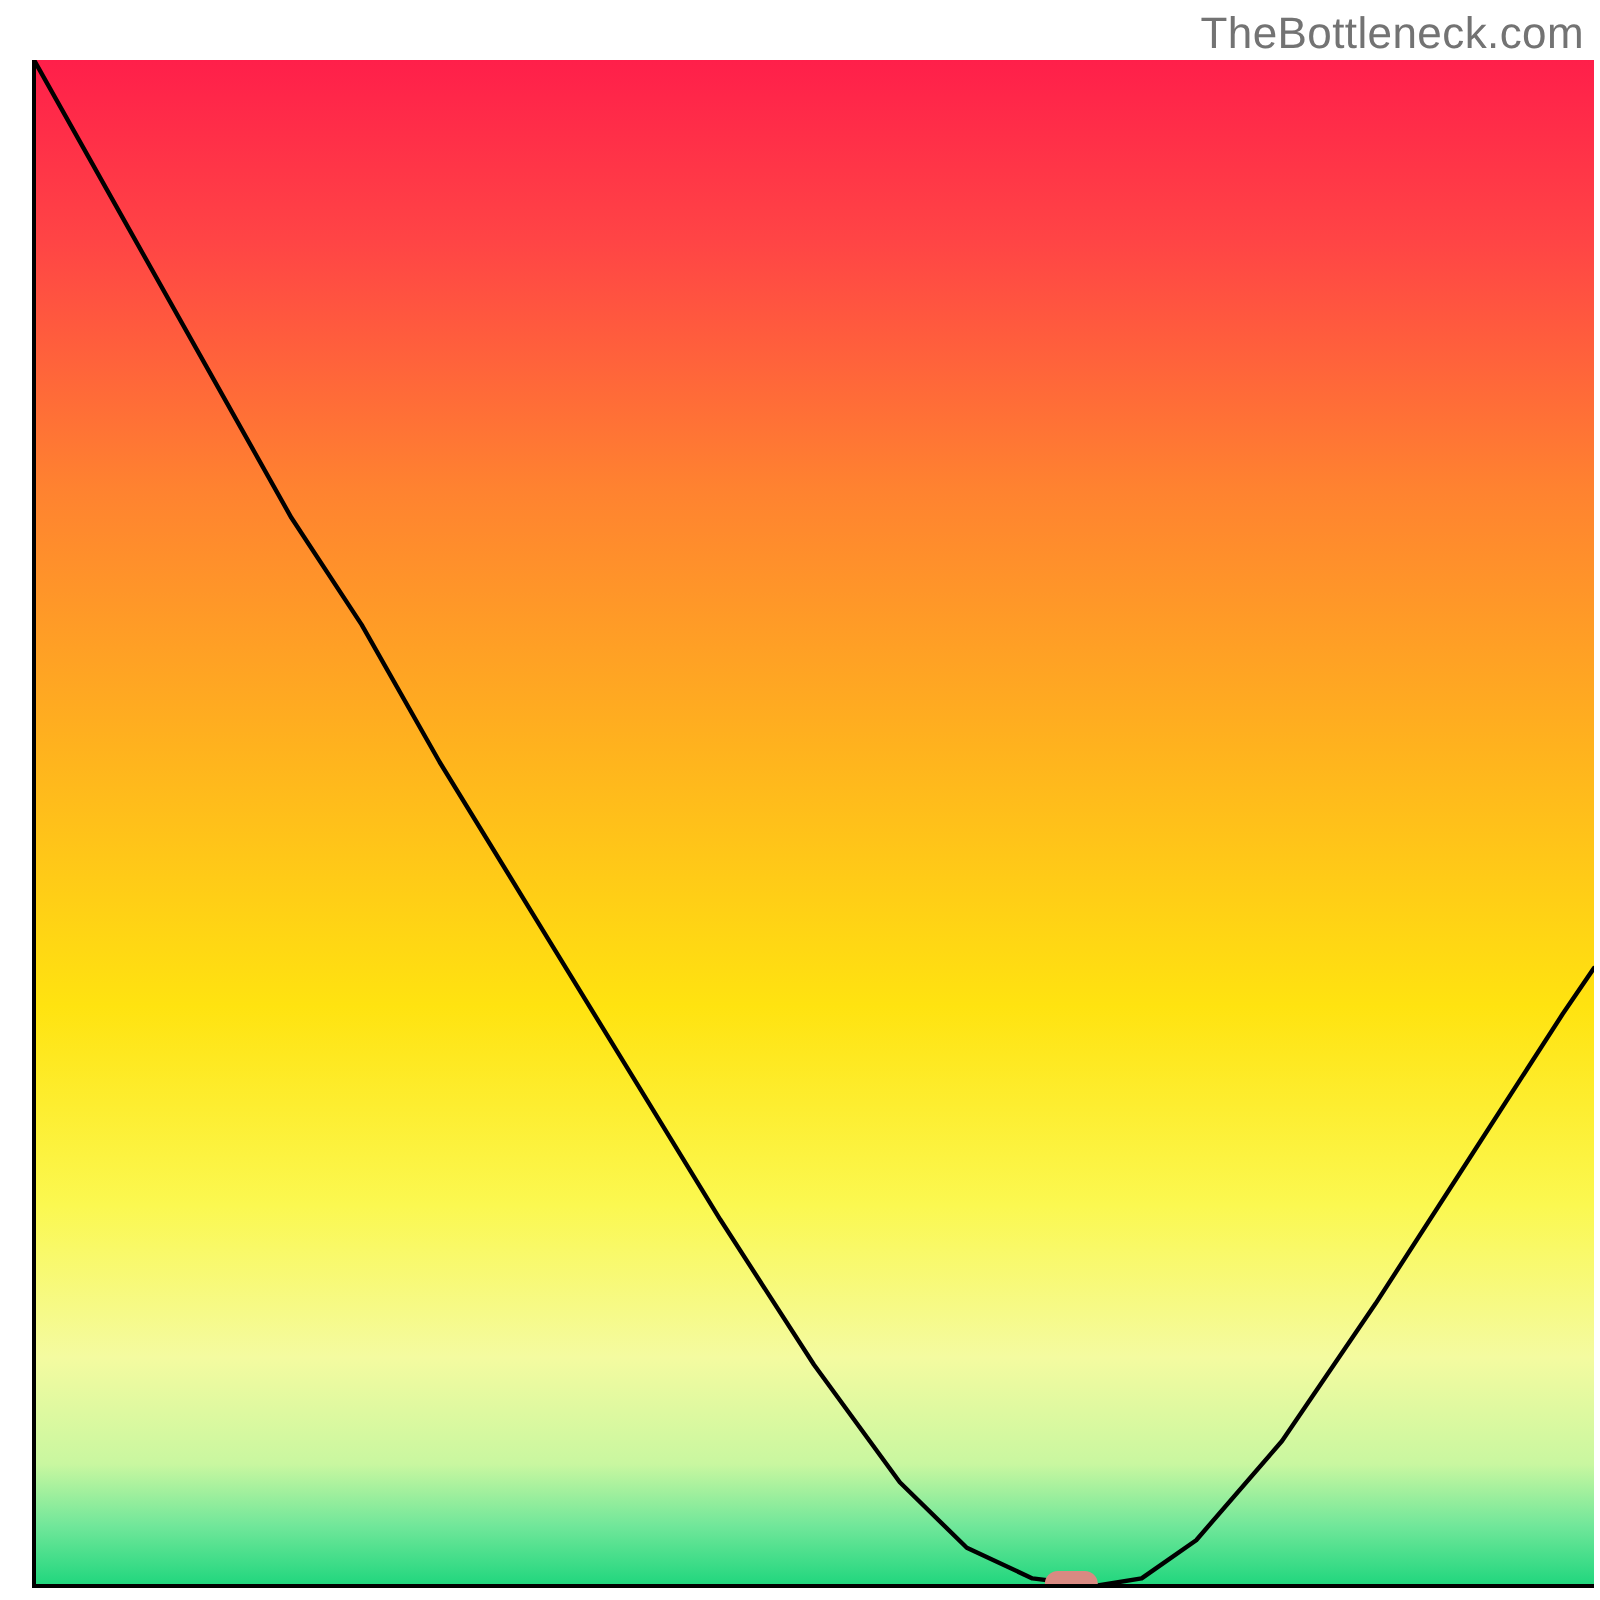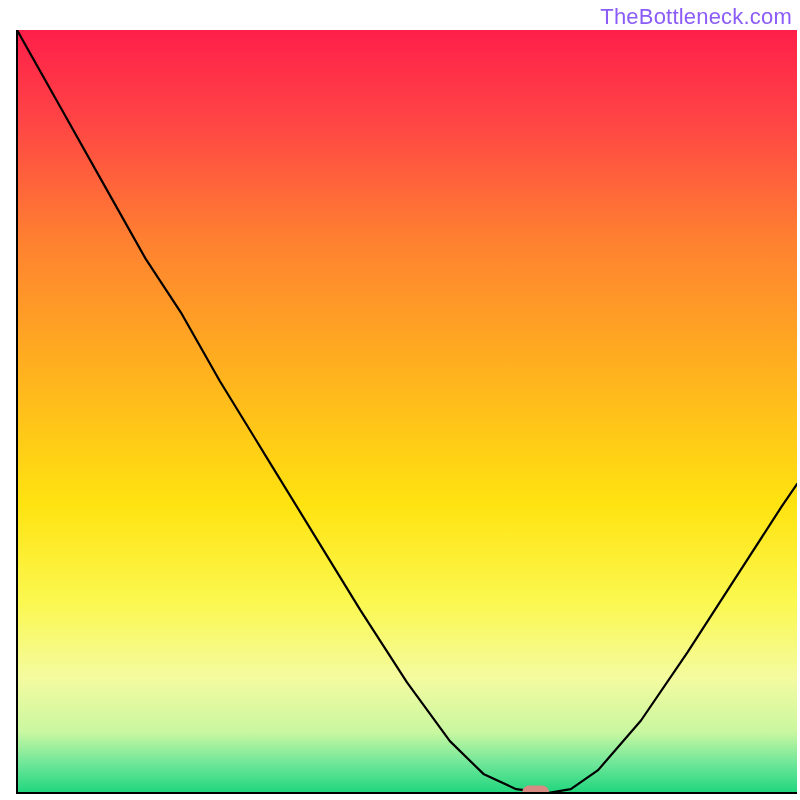--- a/index.html
+++ b/index.html
@@ -13,21 +13,21 @@
   }
   .wrap {
     position: relative;
     width: 800px;
     height: 800px;
   }
   .watermark {
     position: absolute;
     top: 4px;
     right: 8px;
-    color: #8b5cf6;
+    color: #737373;
     font-size: 22px;
     font-weight: 500;
     letter-spacing: 0.2px;
     z-index: 10;
   }
   svg.plot {
     position: absolute;
     left: 0;
     top: 0;
     width: 800px;

